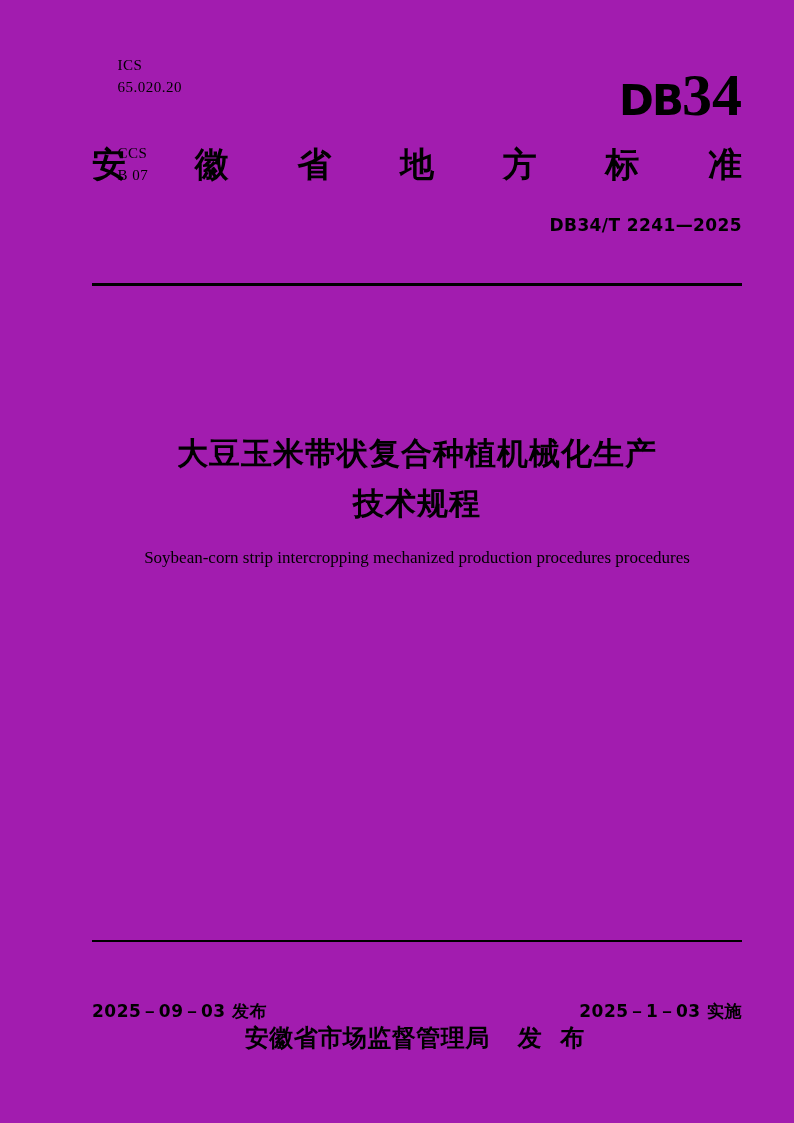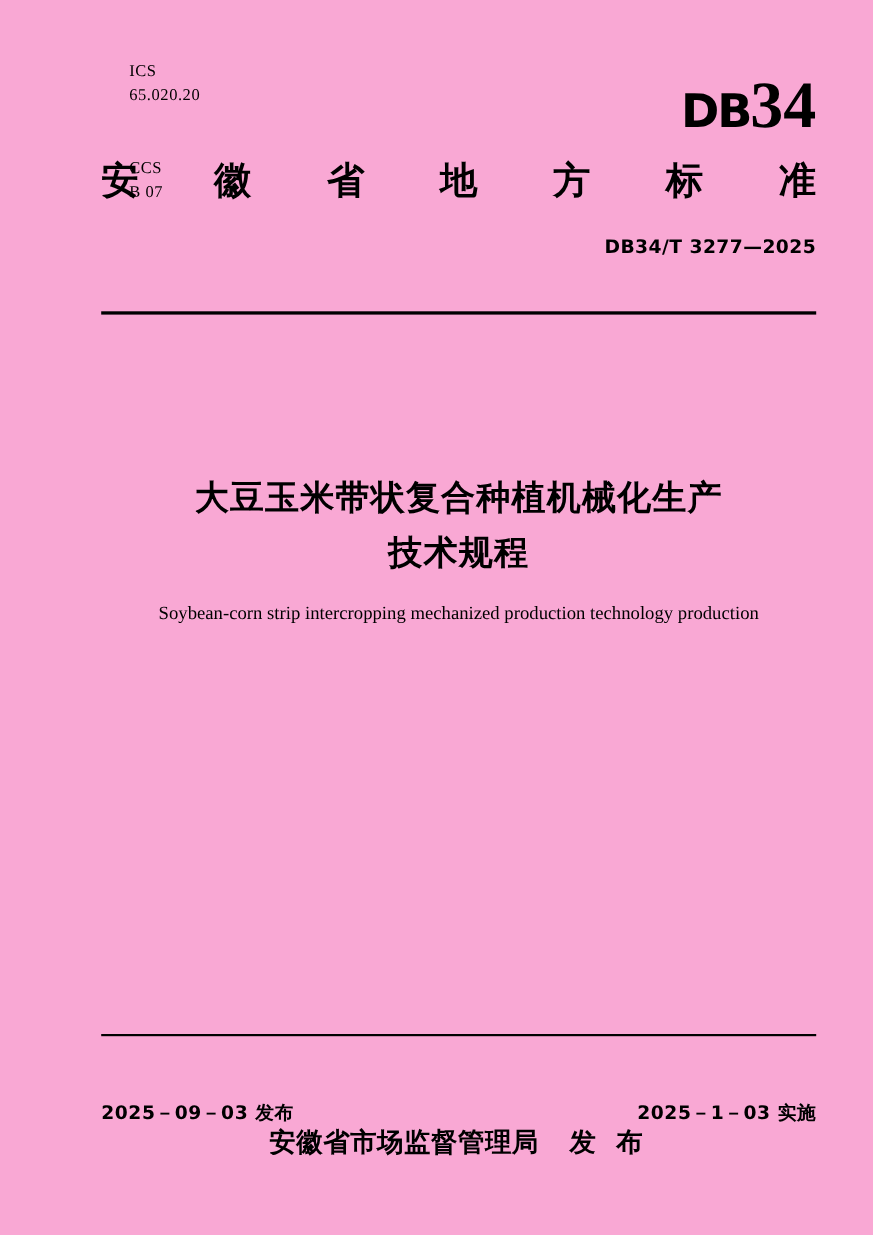--- a/index.html
+++ b/index.html
@@ -4,21 +4,21 @@
 <style>
   html, body {
     margin: 0;
     padding: 0;
     background: #ffffff;
   }
   .page {
     position: relative;
     width: 794px;
     height: 1123px;
-    background: #f9a8d4;
+    background: #a21caf;
     font-family: "Liberation Serif", serif;
     color: #000000;
     overflow: hidden;
   }
 
   
   .codes {
     position: absolute;
     left: 92px;
     top: 32px;
@@ -188,30 +188,30 @@
   <div class="prov-title">
     <span>安</span>
     <span>徽</span>
     <span>省</span>
     <span>地</span>
     <span>方</span>
     <span>标</span>
     <span>准</span>
   </div>
 
-  <div class="std-no">DB34/T 3277—2025</div>
+  <div class="std-no">DB34/T 2241—2025</div>
 
   <div class="rule-top"></div>
 
   <div class="doc-title">
     <span class="doc-title-line">大豆玉米带状复合种植机械化生产</span>
     <span class="doc-title-line">技术规程</span>
   </div>
 
-  <div class="doc-subtitle">Soybean-corn strip intercropping mechanized production technology production</div>
+  <div class="doc-subtitle">Soybean-corn strip intercropping mechanized production procedures procedures</div>
 
   <div class="rule-bottom"></div>
 
   <div class="date-row">
     <span>2025－09－03 发布</span>
     <span>2025－1－03 实施</span>
   </div>
 
   <div class="publisher">
     <span>安徽省市场监督管理局</span><span class="pub-gap"></span><span class="issue">发 布</span>

